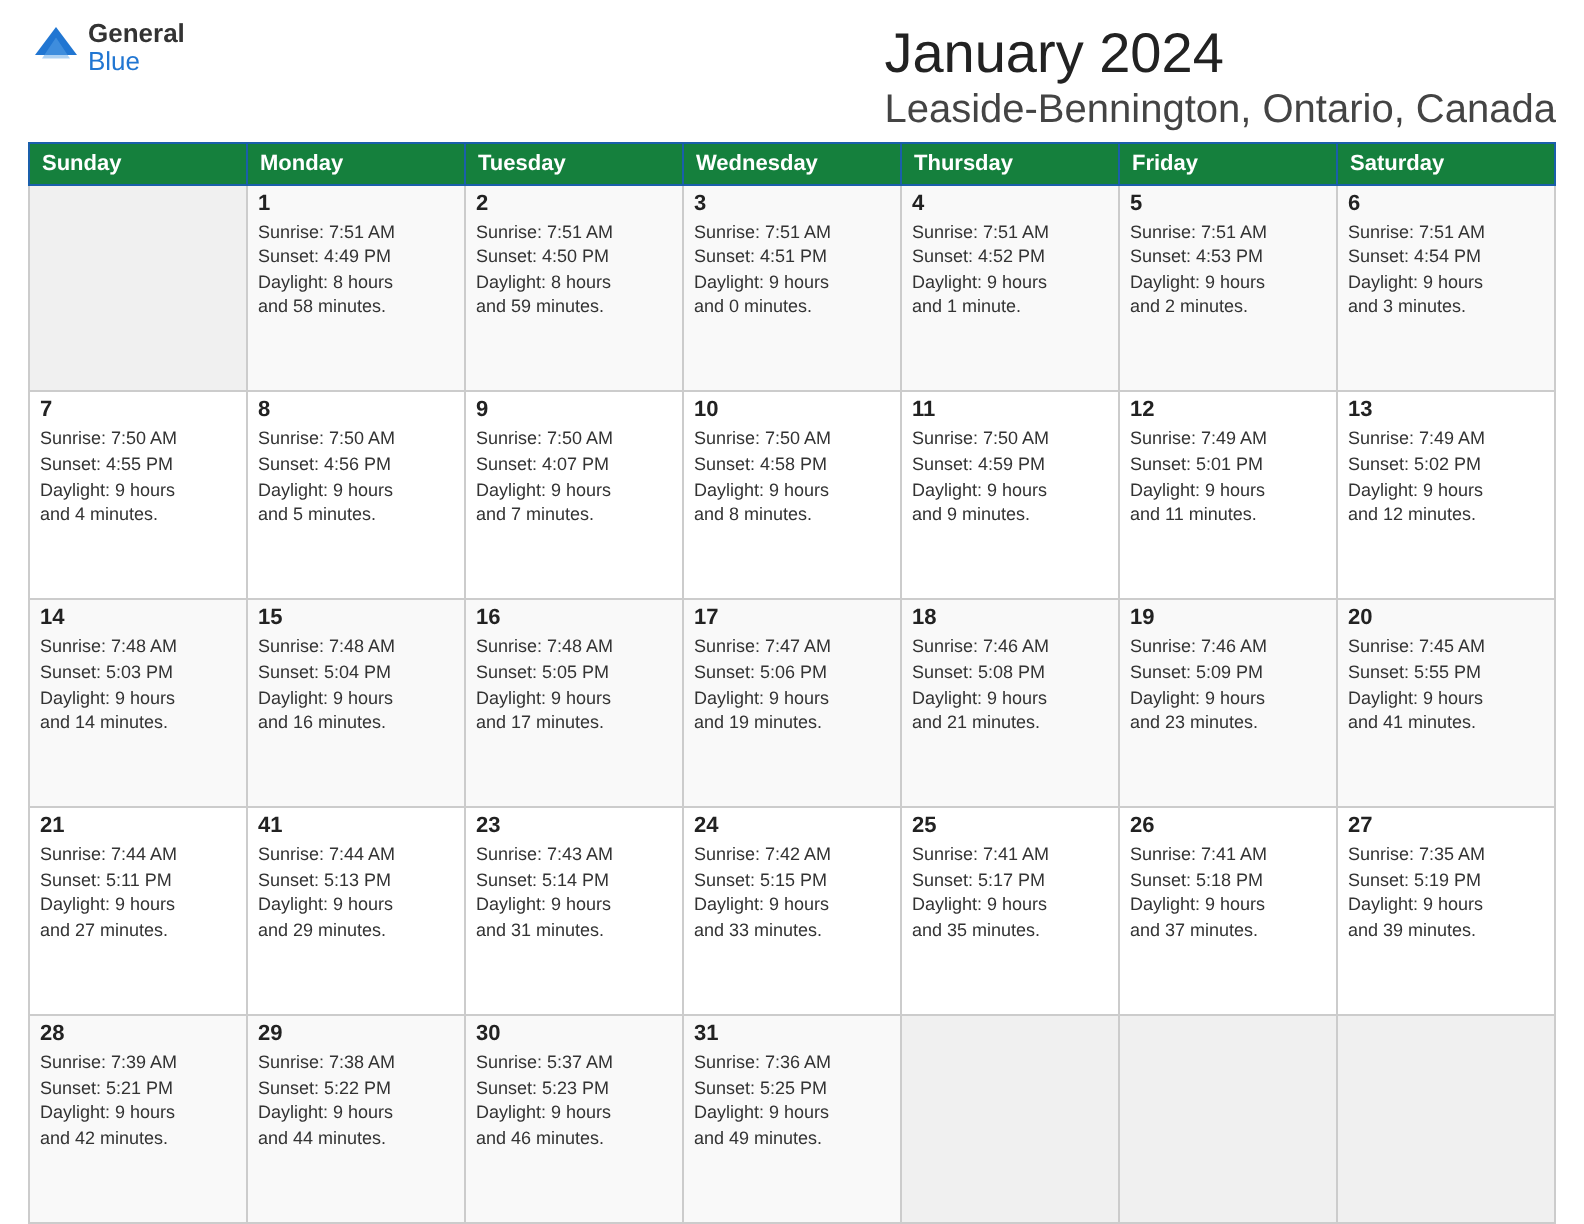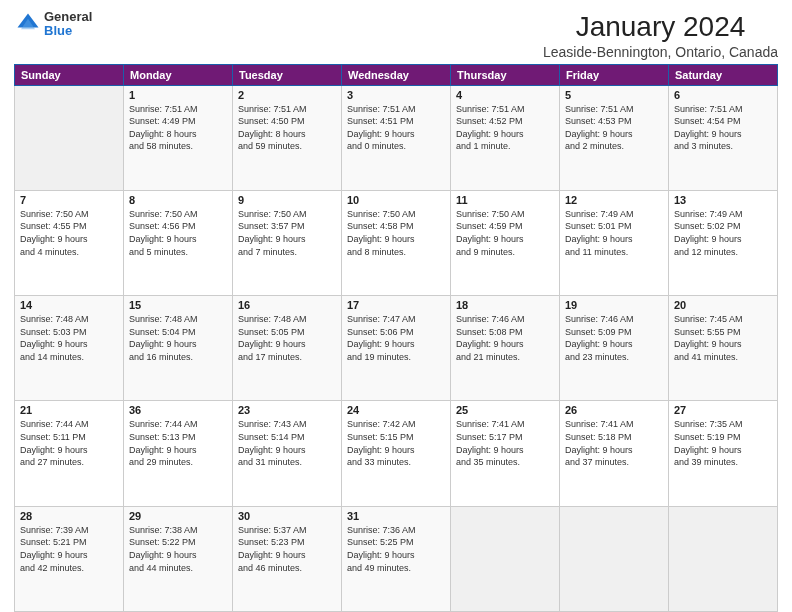--- a/index.html
+++ b/index.html
@@ -33,48 +33,48 @@
       flex-direction: column;
       line-height: 1.1;
     }
     .logo-general {
       font-size: 13px;
       font-weight: bold;
       color: #333;
     }
     .logo-blue {
       font-size: 13px;
-      font-weight: bold;
+      font-weight: normal;
       color: #2176d2;
     }
     .logo-icon {
       width: 28px;
       height: 28px;
     }
     .title-block {
-      text-align: center;
+      text-align: left;
     }
     .main-title {
       font-size: 28px;
       font-weight: normal;
       color: #222;
       line-height: 1.2;
     }
     .subtitle {
-      font-size: 14px;
+      font-size: 20px;
       color: #444;
     }
     .calendar {
       width: 100%;
       border-collapse: collapse;
       flex: 1;
       font-size: 9.5px;
     }
     .calendar thead th {
-      background: #701a75;
+      background: #15803d;
       color: #fff;
       font-size: 11px;
       font-weight: bold;
       padding: 4px 6px;
       text-align: left;
       border: 1px solid #1a5faa;
     }
     .calendar tbody td {
       border: 1px solid #ccc;
       vertical-align: top;
@@ -169,21 +169,21 @@
           <td>
             <span class="day-num">7</span>
             <div class="day-info"><span>Sunrise: 7:50 AM</span><br><span>Sunset: 4:55 PM</span><br><span>Daylight: 9 hours</span><br><span>and 4 minutes.</span></div>
           </td>
           <td>
             <span class="day-num">8</span>
             <div class="day-info"><span>Sunrise: 7:50 AM</span><br><span>Sunset: 4:56 PM</span><br><span>Daylight: 9 hours</span><br><span>and 5 minutes.</span></div>
           </td>
           <td>
             <span class="day-num">9</span>
-            <div class="day-info"><span>Sunrise: 7:50 AM</span><br><span>Sunset: 3:57 PM</span><br><span>Daylight: 9 hours</span><br><span>and 7 minutes.</span></div>
+            <div class="day-info"><span>Sunrise: 7:50 AM</span><br><span>Sunset: 4:07 PM</span><br><span>Daylight: 9 hours</span><br><span>and 7 minutes.</span></div>
           </td>
           <td>
             <span class="day-num">10</span>
             <div class="day-info"><span>Sunrise: 7:50 AM</span><br><span>Sunset: 4:58 PM</span><br><span>Daylight: 9 hours</span><br><span>and 8 minutes.</span></div>
           </td>
           <td>
             <span class="day-num">11</span>
             <div class="day-info"><span>Sunrise: 7:50 AM</span><br><span>Sunset: 4:59 PM</span><br><span>Daylight: 9 hours</span><br><span>and 9 minutes.</span></div>
           </td>
           <td>
@@ -224,21 +224,21 @@
             <span class="day-num">20</span>
             <div class="day-info"><span>Sunrise: 7:45 AM</span><br><span>Sunset: 5:55 PM</span><br><span>Daylight: 9 hours</span><br><span>and 41 minutes.</span></div>
           </td>
         </tr>
         <tr>
           <td>
             <span class="day-num">21</span>
             <div class="day-info"><span>Sunrise: 7:44 AM</span><br><span>Sunset: 5:11 PM</span><br><span>Daylight: 9 hours</span><br><span>and 27 minutes.</span></div>
           </td>
           <td>
-            <span class="day-num">36</span>
+            <span class="day-num">41</span>
             <div class="day-info"><span>Sunrise: 7:44 AM</span><br><span>Sunset: 5:13 PM</span><br><span>Daylight: 9 hours</span><br><span>and 29 minutes.</span></div>
           </td>
           <td>
             <span class="day-num">23</span>
             <div class="day-info"><span>Sunrise: 7:43 AM</span><br><span>Sunset: 5:14 PM</span><br><span>Daylight: 9 hours</span><br><span>and 31 minutes.</span></div>
           </td>
           <td>
             <span class="day-num">24</span>
             <div class="day-info"><span>Sunrise: 7:42 AM</span><br><span>Sunset: 5:15 PM</span><br><span>Daylight: 9 hours</span><br><span>and 33 minutes.</span></div>
           </td>

